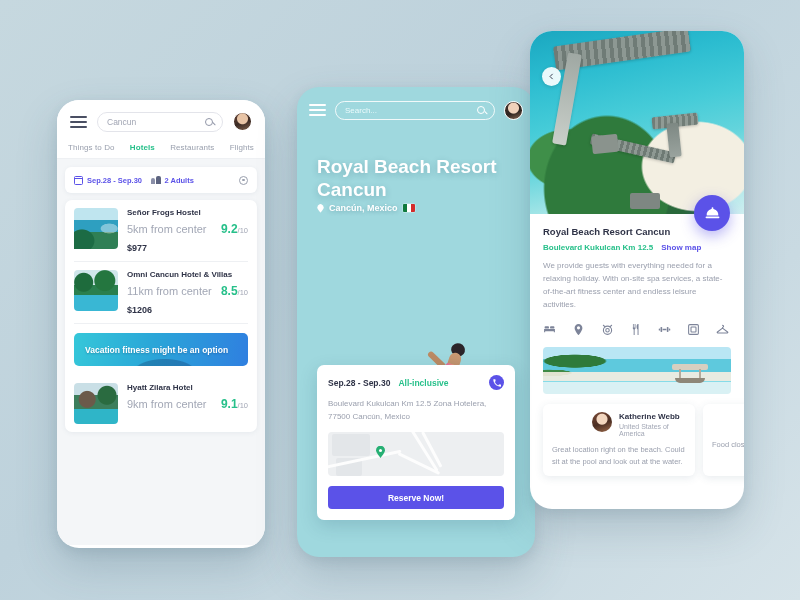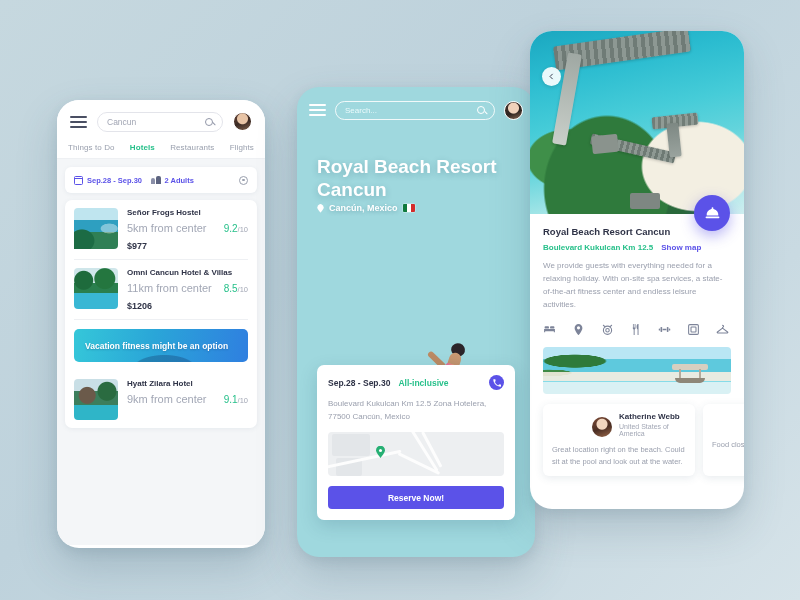--- a/index.html
+++ b/index.html
@@ -100,21 +100,21 @@
           radial-gradient(circle at 70% 26%, #24763f 0 10px, transparent 11px);}
   .t4 { background: linear-gradient(180deg,#c9dfe6 0 30%, #3c7e5c 30% 64%, #2fb5c8 64% 100%);}
   .t4::after{content:'';display:block;height:100%;background:
           radial-gradient(circle at 30% 40%, #6b5a4a 0 8px, transparent 9px),
           radial-gradient(circle at 75% 30%, #2a6b40 0 9px, transparent 10px);}
   .hinfo { flex:1; min-width:0; }
   .hname { font-size:8px; font-weight:700; color:#2f3347; }
   .hmeta { display:flex; align-items:center; justify-content:space-between; margin-top:5px;}
   .hdist { font-size:11px; color:#a2a7b5; }
   .hscore { font-size:7.5px; color:#a2a7b5; }
-  .hscore b { color:#27c08a; font-weight:400; font-size:10px;}
+  .hscore b { color:#27c08a; font-weight:700; font-size:12px;}
   .hprice { margin-top:7px; font-size:9px; font-weight:700; color:#2f3347; }
   .hprice.sale { color:#27c08a; }
   .hprice s { color:#b8bdc9; margin-left:5px; text-decoration:line-through; }
 
   .promo { height:33px; border-radius:5px; margin:9px 0; display:flex; align-items:center;
            padding-left:11px; color:#fff; font-size:8.5px; font-weight:700;
            background:
              radial-gradient(ellipse at 52% 120%, rgba(20,60,110,.35) 0 30px, transparent 32px),
              linear-gradient(100deg,#35c7d9 0%, #2aa6d8 45%, #2f7fe0 100%);
            text-shadow:0 1px 2px rgba(10,40,80,.28);}
@@ -242,21 +242,21 @@
                            background:#d8cfc0; border-radius:2px;}
   .r-gallery .boat .hull { position:absolute; left:0; bottom:0; width:30px; height:5px;
                            background:#8e8778; border-radius:0 0 6px 6px;}
   .r-gallery .boat .post{ position:absolute; left:4px; top:5px; width:2px; height:10px; background:#b3ab9c;}
   .r-gallery .boat .post2{position:absolute; right:4px; top:5px; width:2px; height:10px; background:#b3ab9c;}
 
   .r-reviews { margin-top:10px; display:flex; gap:8px; }
   .rev { background:#fff; border-radius:6px; padding:8px 9px; box-shadow:0 2px 9px rgba(60,90,115,.12);}
   .rev.main { width:152px; flex:none; }
   .rev.next { width:74px; flex:none; }
-  .rev-top { display:flex; align-items:flex-end; gap:7px;padding-left:40px; }
+  .rev-top { display:flex; align-items:flex-start; gap:7px;padding-left:40px; }
   .rev-av { width:20px; height:20px; border-radius:50%; flex:none;
             background: radial-gradient(circle at 50% 36%, #f2d6bf 0 5px, transparent 6px),
                         linear-gradient(160deg,#7c4a36,#4b2e23 55%,#9c6a4b);}
   .rev-av.m { background: radial-gradient(circle at 50% 38%, #e3b48f 0 5px, transparent 6px),
                         linear-gradient(160deg,#2e2622,#15100e 60%,#6b5342);}
   .rev-name { font-size:8px; font-weight:700; color:#2f3347; }
   .rev-country { font-size:7px; color:#a2a7b5; margin-top:2px;}
   .rev-txt { margin-top:7px; font-size:7.5px; line-height:1.6; color:#9ba0ae; }
 </style>
 </head>

